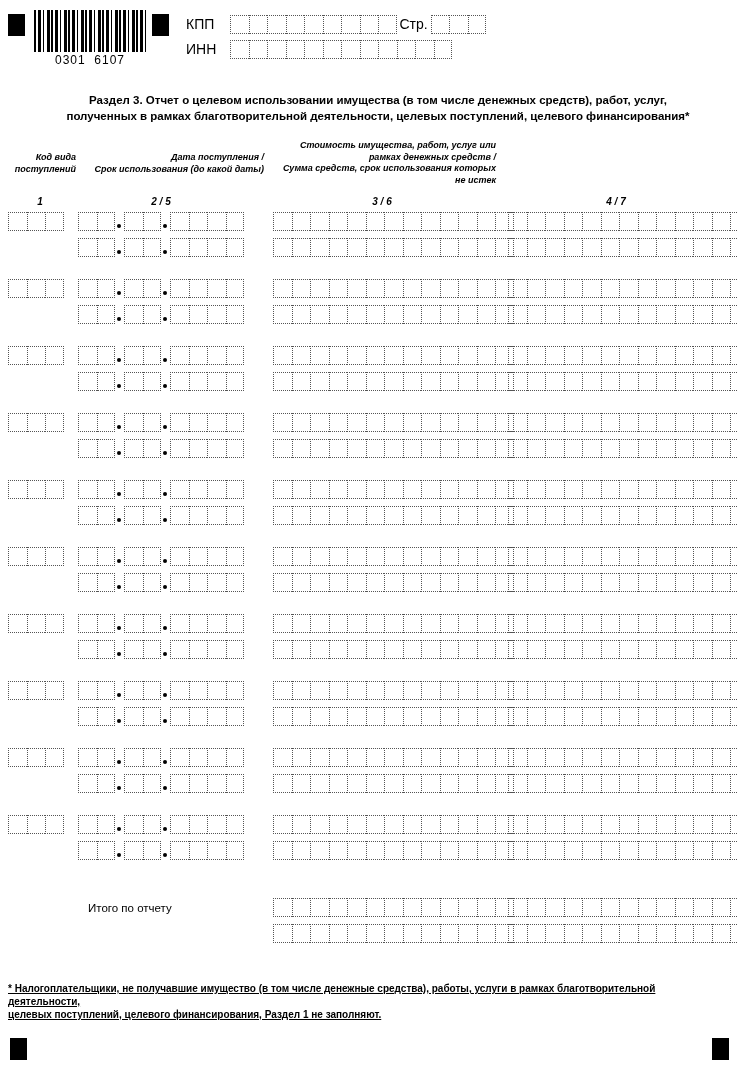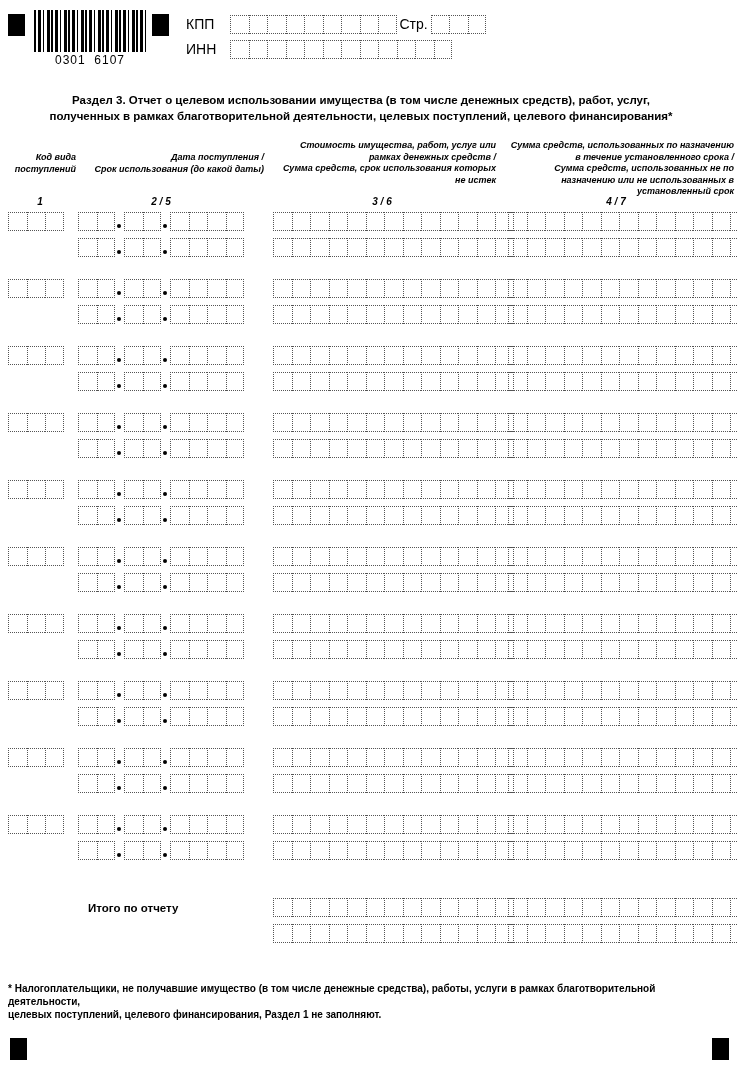--- a/index.html
+++ b/index.html
@@ -95,21 +95,21 @@
     bottom: 3px;
     width: 4px;
     height: 4px;
     background: #000;
     border-radius: 50%;
   }
 
   
   .title {
     position: absolute;
-    left: 30px;
+    left: 47px;
     top: 92px;
     width: 662px;
     text-align: center;
     font-size: 11.5px;
     font-weight: bold;
     line-height: 16px;
   }
 
   
   .colhead {
@@ -138,33 +138,34 @@
   .f-val3 { position: absolute; left: 273px; }
   .f-val4 { position: absolute; left: 508px; }
 
   
   .totals { position: absolute; left: 0; top: 898px; width: 738px; }
   .totals-label {
     position: absolute;
     left: 88px;
     top: 4px;
     font-size: 11.5px;
-    font-weight: bold;
+    font-weight: normal;
   }
   .t-row { position: relative; height: 26px; }
 
   
   .footnote {
     position: absolute;
     left: 8px;
     top: 982px;
     width: 700px;
     font-size: 10px;
     font-weight: bold;
     line-height: 13px;
+    text-decoration: underline;
   }
 </style>
 </head>
 <body>
 
 <div class="page">
 
   <div class="reg-mark reg-tl"></div>
   <div class="reg-mark reg-tr"></div>
   <div class="reg-mark reg-bl"></div>
@@ -233,27 +234,20 @@
   <div class="colnum" style="left:66px; top:196px; width:190px;">2 / 5</div>
 
   <div class="colhead" style="left:268px; top:140px; width:228px;">
     <div>Стоимость имущества, работ, услуг или</div>
     <div>рамках денежных средств /</div>
     <div>Сумма средств, срок использования которых</div>
     <div>не истек</div>
   </div>
   <div class="colnum" style="left:268px; top:196px; width:228px;">3 / 6</div>
 
-  <div class="colhead" style="left:498px; top:140px; width:236px;">
-    <div>Сумма средств, использованных по назначению</div>
-    <div>в течение установленного срока /</div>
-    <div>Сумма средств, использованных не по</div>
-    <div>назначению или не использованных в</div>
-    <div>установленный срок</div>
-  </div>
   <div class="colnum" style="left:498px; top:196px; width:236px;">4 / 7</div>
 
   <div class="table" id="table-area">
       <div class="block">
         <div class="subrow">
           <div class="cells f-code">
             <div class="cell"></div>
             <div class="cell"></div>
             <div class="cell"></div>
           </div>

